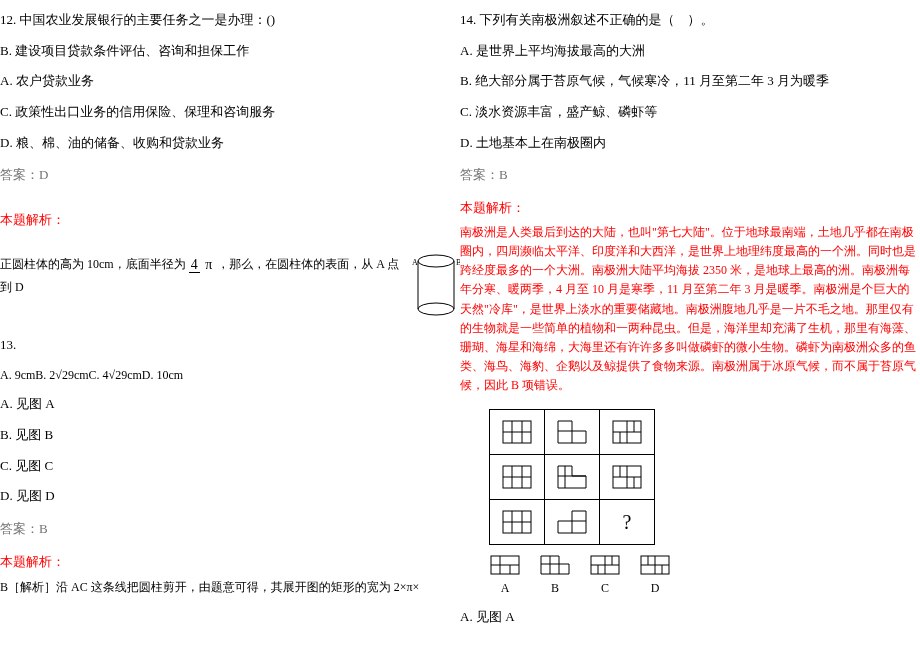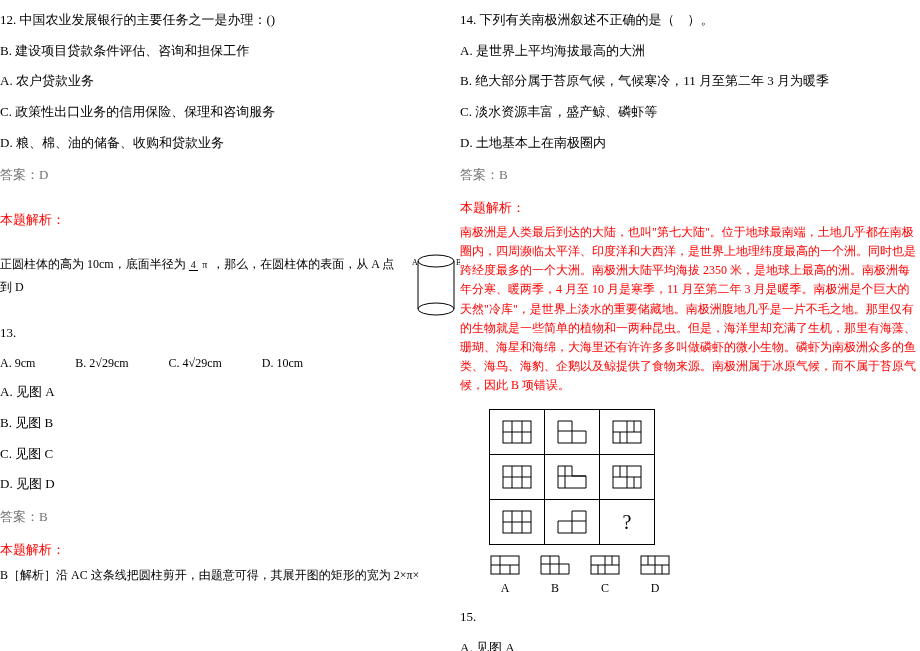--- a/index.html
+++ b/index.html
@@ -55,21 +55,20 @@
       align-items: flex-start;
       gap: 6px;
       margin-top: 20px;
       font-size: 12px;
     }
     .cyl-svg {
       flex-shrink: 0;
     }
     .sub-options {
       display: flex;
-      gap: 40px;
       font-size: 12px;
       margin-top: 6px;
     }
     .grid-puzzle {
       margin-top: 14px;
       margin-left: 30px;
     }
     .grid-row {
       display: flex;
     }
@@ -92,21 +91,21 @@
       display: flex;
       flex-direction: column;
       align-items: center;
       gap: 2px;
       font-size: 12px;
     }
     .frac {
       display: inline-block;
       vertical-align: middle;
       text-align: center;
-      font-size: 10px;
+      font-size: 14px;
       line-height: 1;
     }
     .frac .n { border-bottom: 1px solid #000; padding: 0 2px; }
     .frac .d { padding: 0 2px; }
     .tight {
       font-size: 12px;
       line-height: 1.6;
     }
   </style>
 </head>
@@ -135,21 +134,21 @@
     <svg class="cyl-svg" width="48" height="64" viewBox="0 0 48 64">
       <ellipse cx="24" cy="8" rx="18" ry="6" fill="none" stroke="#000"></ellipse>
       <ellipse cx="24" cy="56" rx="18" ry="6" fill="none" stroke="#000"></ellipse>
       <line x1="6" y1="8" x2="6" y2="56" stroke="#000"></line>
       <line x1="42" y1="8" x2="42" y2="56" stroke="#000"></line>
       <text x="0" y="12" font-size="8">A</text>
       <text x="44" y="12" font-size="8">B</text>
     </svg>
   </div>
 
-  <div class="question-line" style="margin-top:4px">13.</div>
+  <div class="question-line" style="margin-top:16px">13.</div>
   <div class="sub-options">
     <span>A. 9cm</span>
     <span>B. 2√29cm</span>
     <span>C. 4√29cm</span>
     <span>D. 10cm</span>
   </div>
 
   <div class="option">A. 见图 A</div>
   <div class="option">B. 见图 B</div>
   <div class="option">C. 见图 C</div>
@@ -283,16 +282,15 @@
           <rect x="1" y="1" width="28" height="18" fill="none" stroke="#000"></rect>
           <line x1="1" y1="10" x2="29" y2="10" stroke="#000"></line>
           <line x1="15" y1="1" x2="15" y2="19" stroke="#000"></line>
           <line x1="22" y1="10" x2="22" y2="19" stroke="#000"></line>
           <line x1="8" y1="1" x2="8" y2="10" stroke="#000"></line>
         </svg>
       <span>D</span>
     </div>
   </div>
 
-  <div class="question-line" style="margin-top:6px">15.</div>
   <div class="option">A. 见图 A</div>
 
 </div>
 
 </body></html>

